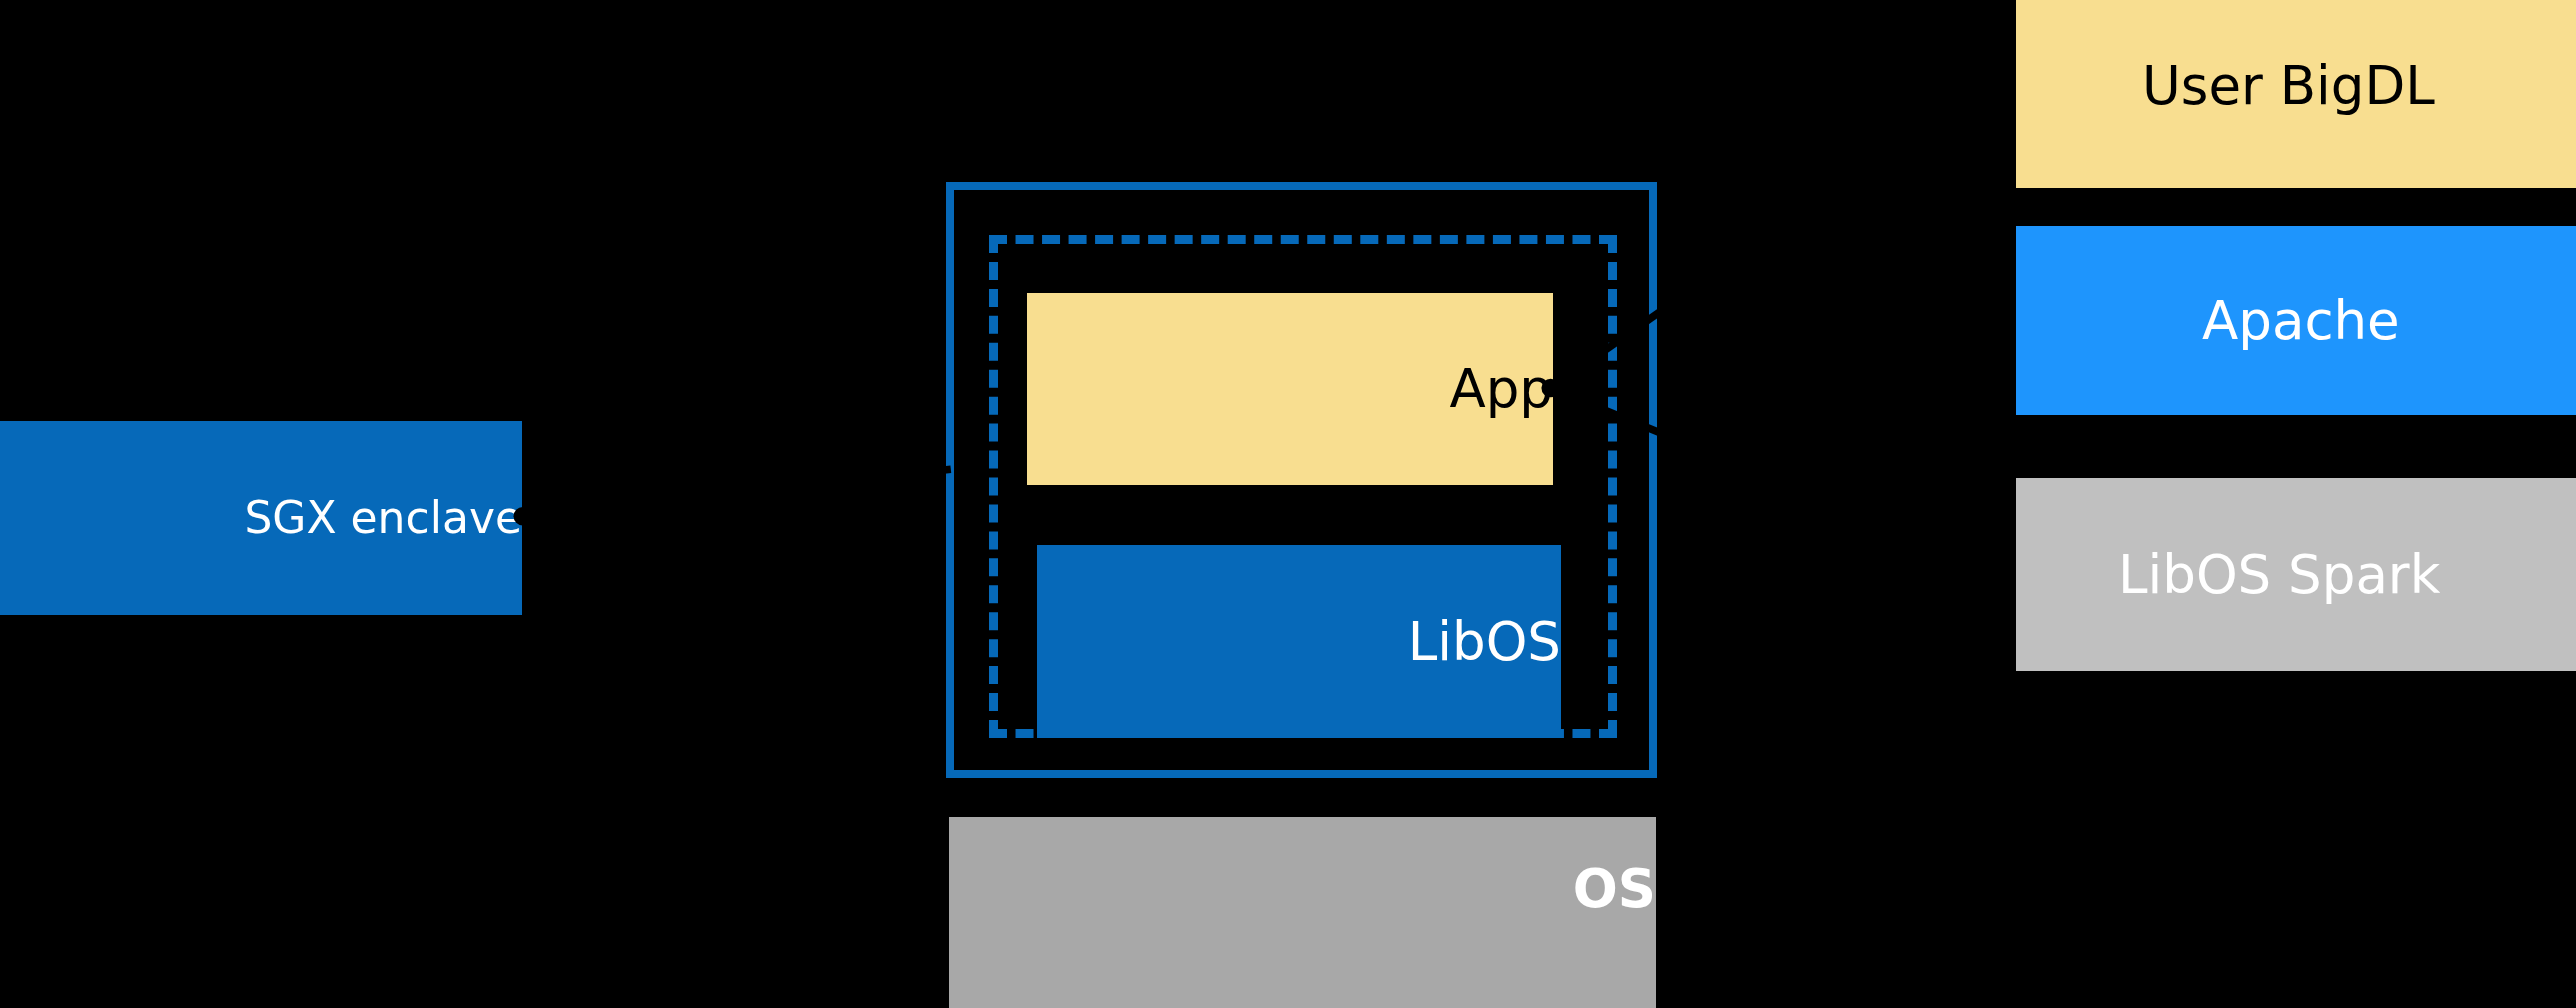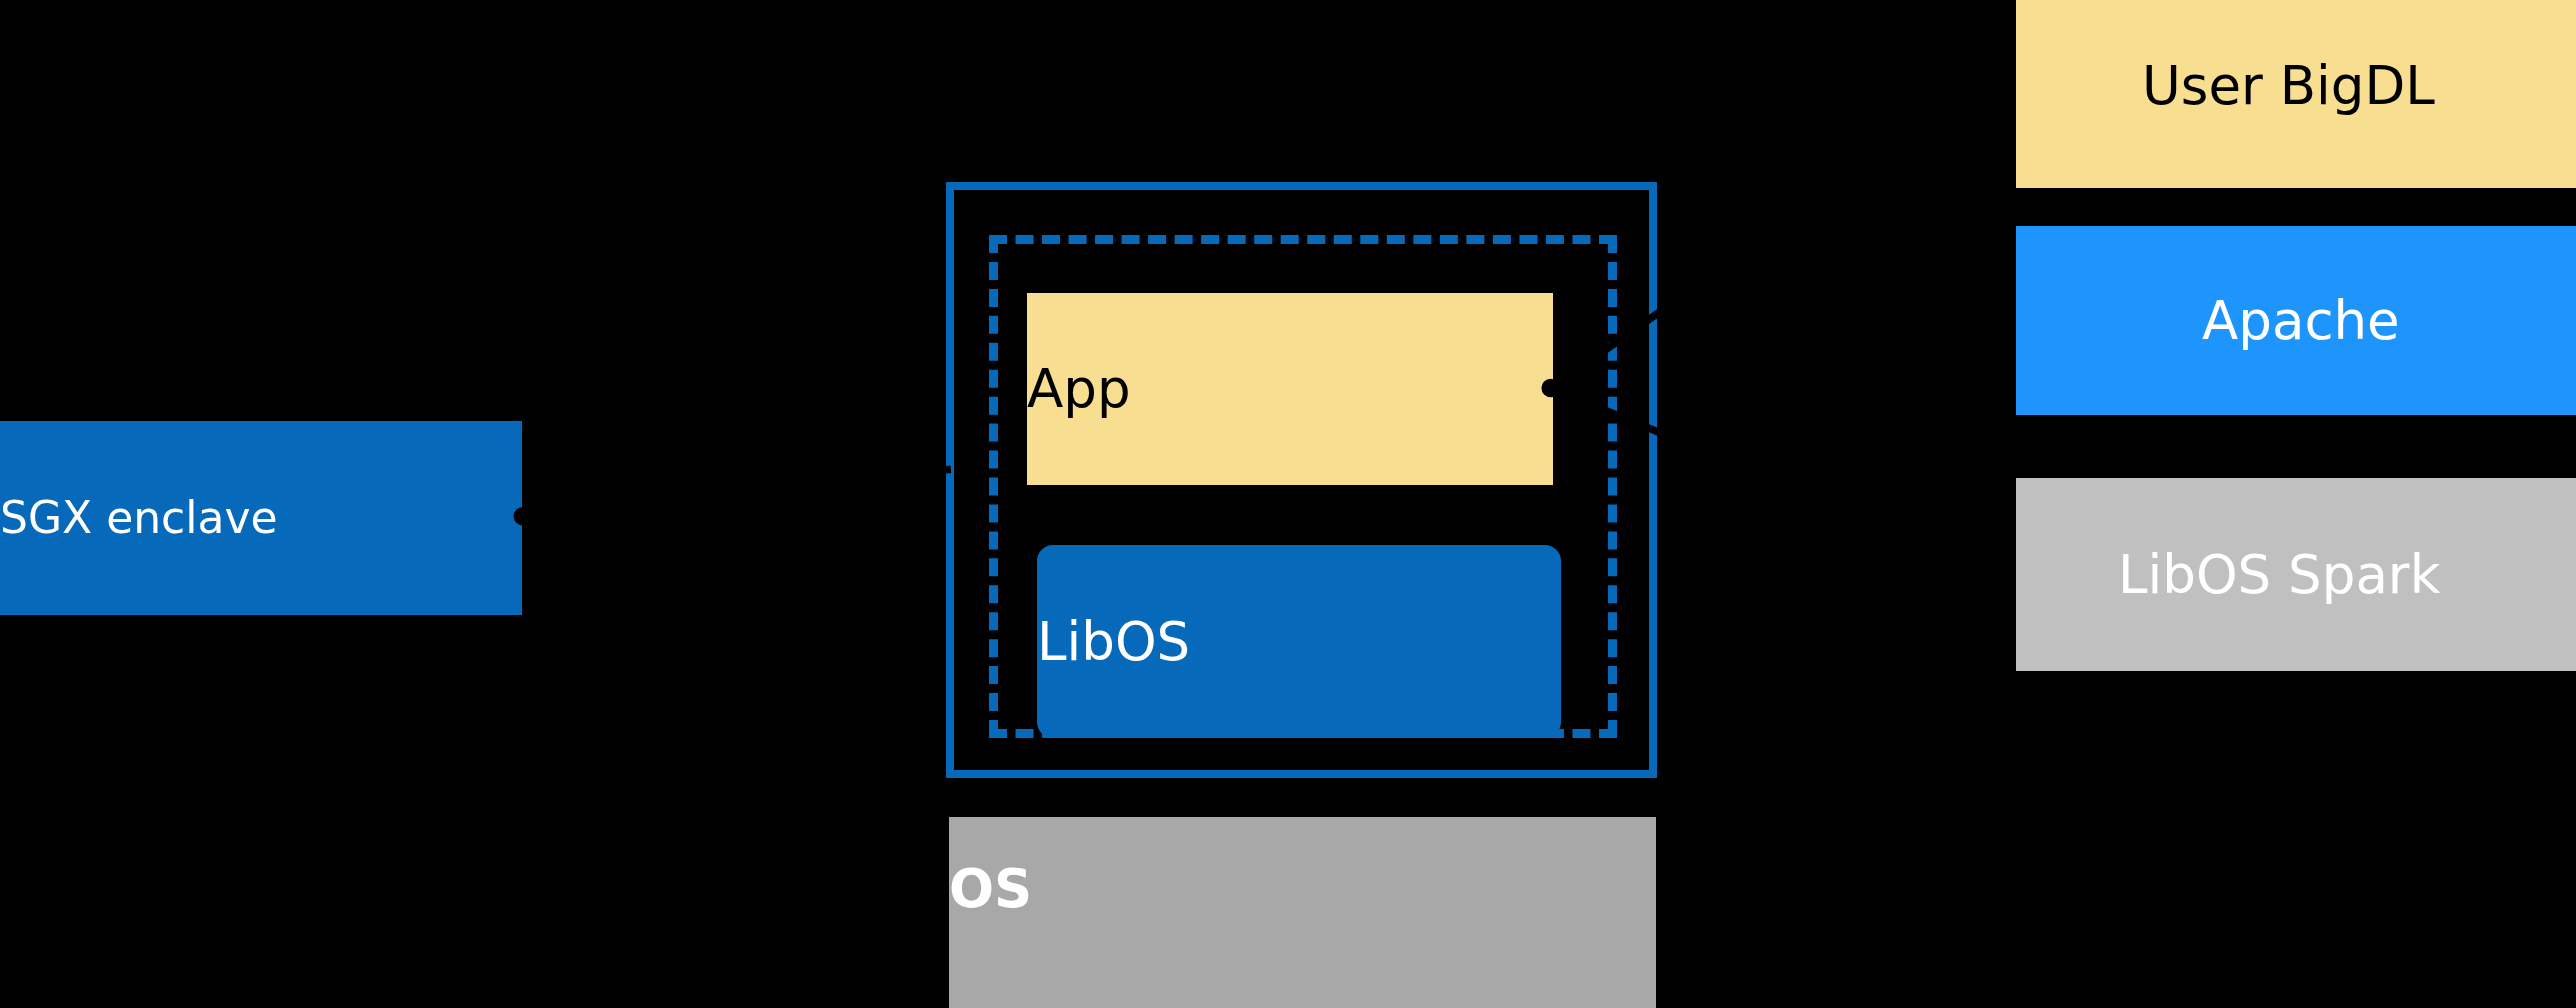--- a/index.html
+++ b/index.html
@@ -13,21 +13,21 @@
     width: 2576px;
     height: 1009px;
     background: #000000;
     overflow: hidden;
     font-family: "DejaVu Sans", "Liberation Sans", sans-serif;
   }
   .box {
     position: absolute;
     display: flex;
     align-items: center;
-    justify-content: flex-start;
+    justify-content: flex-end;
     box-sizing: border-box;
     line-height: 1.05;
     white-space: nowrap;
   }
   .box-label {
     display: block;
   }
 
   
   #sgx-enclave-box {
@@ -73,21 +73,20 @@
 
   
   #libos-box {
     left: 1037px;
     top: 545px;
     width: 524px;
     height: 193px;
     background: #0669B9;
     color: #FFFFFF;
     font-size: 53px;
-    border-radius: 16px;
   }
 
   
   #os-box {
     left: 949px;
     top: 817px;
     width: 707px;
     height: 201px;
     background: #A8A8A8;
     color: #FFFFFF;

